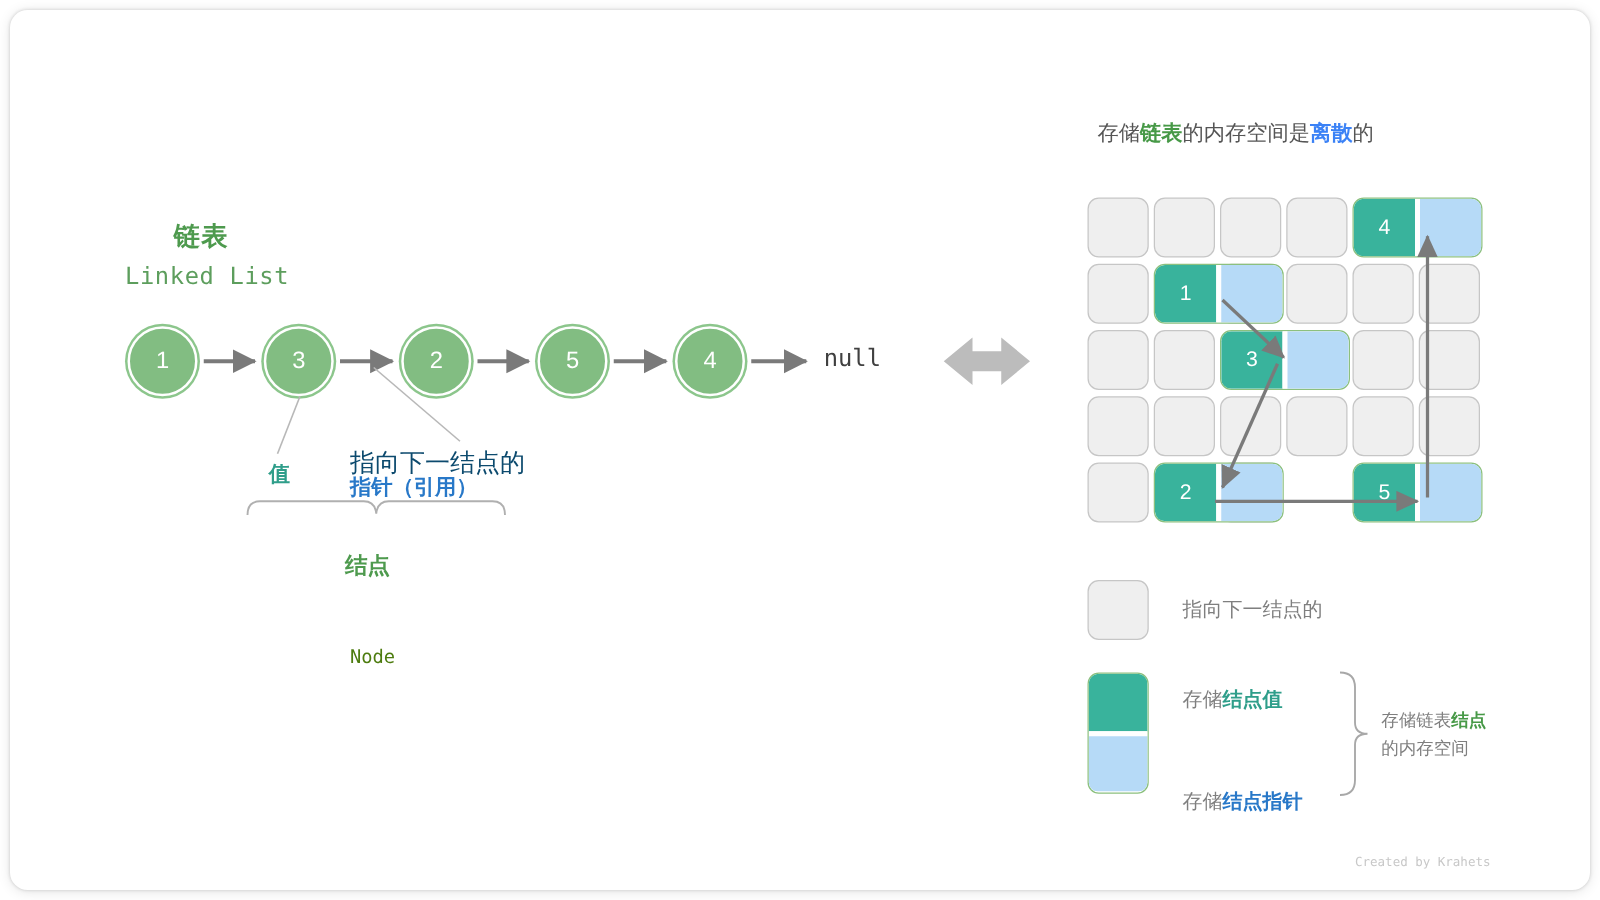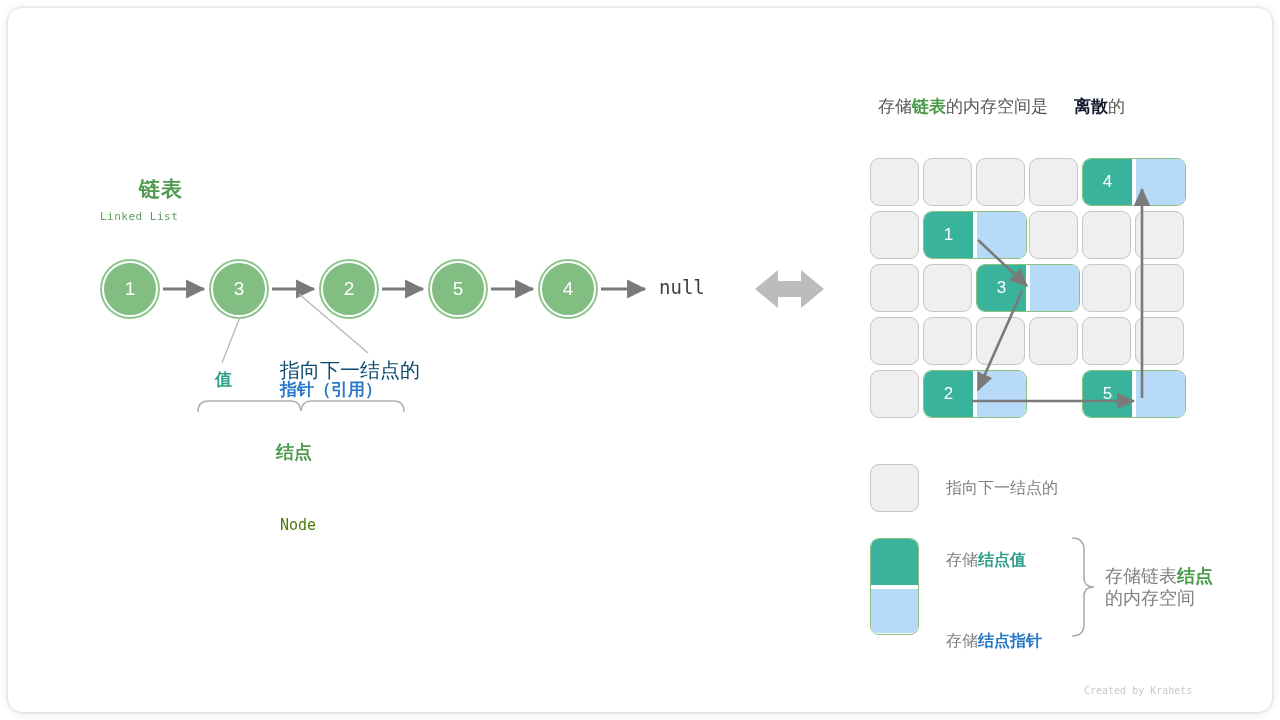--- a/index.html
+++ b/index.html
@@ -21,21 +21,21 @@
 
   
   #ll-title {
     left: 131px; top: 167px;
     font-size: 21px; font-weight: bold; color: #4e9a4e;
     letter-spacing: 1px;
   }
   #ll-subtitle {
     left: 92px; top: 202px;
     font-family: "DejaVu Sans Mono", "Liberation Mono", monospace;
-    font-size: 11px; color: #5d9e5d;
+    font-size: 19px; color: #5d9e5d;
     letter-spacing: 0.5px;
     text-align: center;
   }
   .node {
     width: 56px; height: 56px; border-radius: 50%;
     background: #82bd82;
     border: 2px solid #ffffff;
     box-shadow: 0 0 0 2px #8cc68c;
     color: #ffffff;
     font-size: 19px;
@@ -69,21 +69,21 @@
     font-size: 15px; color: #4d7c0f; margin-top: 44px;
   }
 
   
   #mem-title {
     left: 870px; top: 87px;
     font-size: 17px; color: #4d4d4d; font-weight: bold;
     white-space: nowrap;
   }
   #mem-title .g { color: #479947; }
-  #mem-title .n { color: #0f172a; margin-left: 26px; }
+  #mem-title .n { color: #3b82f6; }
   #mem-title .plain { font-weight: normal; color: #555555; }
 
   #grid { left: 862px; top: 150px; width: 314px; height: 264px; }
   .cell {
     position: absolute;
     width: 49px; height: 48px;
     border-radius: 9px;
     background: #efefef;
     border: 1.5px solid #c6c6c6;
   }
@@ -130,21 +130,21 @@
   #lg-pair .b { height: 44px; background: #b6daf7; border-radius: 0 0 7px 7px; }
 
   .lg-text { font-size: 16px; color: #7f7f7f; white-space: nowrap; }
   .lg-text b.teal { color: #2f9e8a; }
   .lg-text b.blue { color: #2878c8; }
   #lg-txt-free { left: 938px; top: 470px; }
   #lg-txt-val  { left: 938px; top: 542px; }
   #lg-txt-ptr  { left: 938px; top: 591px; margin-top: 32px; }
   #lg-summary {
     left: 1097px; top: 557px;
-    font-size: 18px; color: #7f7f7f; line-height: 22px; white-space: nowrap;
+    font-size: 14px; color: #7f7f7f; line-height: 22px; white-space: nowrap;
   }
   #lg-summary b { color: #479947; }
 
   #credit {
     left: 1076px; top: 677px;
     font-family: "DejaVu Sans Mono", "Liberation Mono", monospace;
     font-size: 10px; color: #c8c8c8;
   }
 </style>
 </head>

